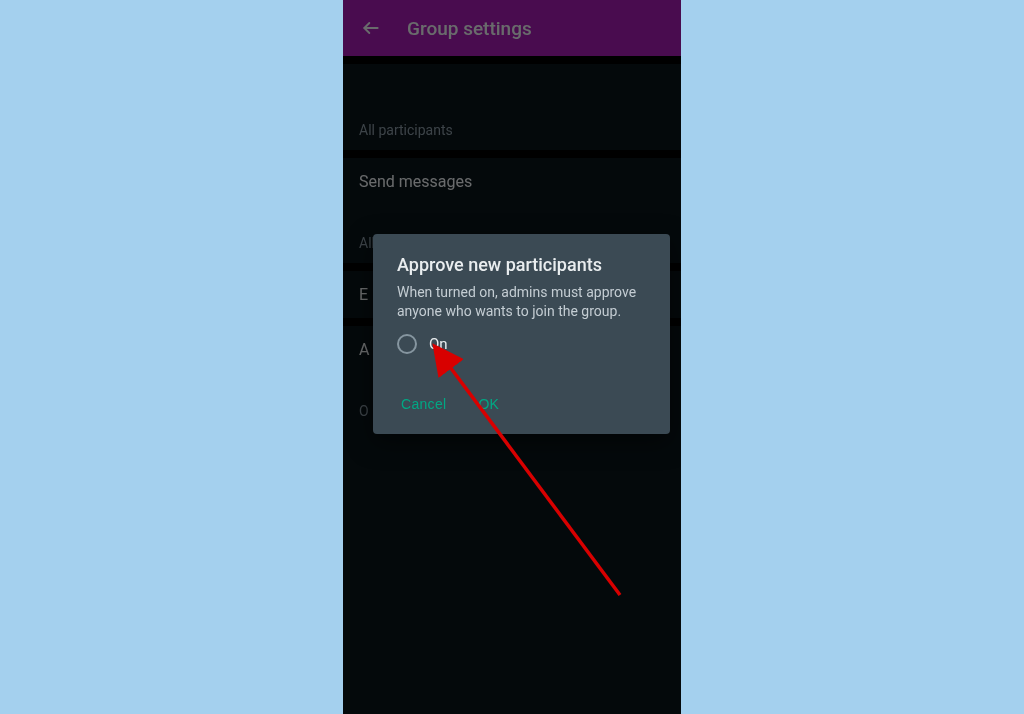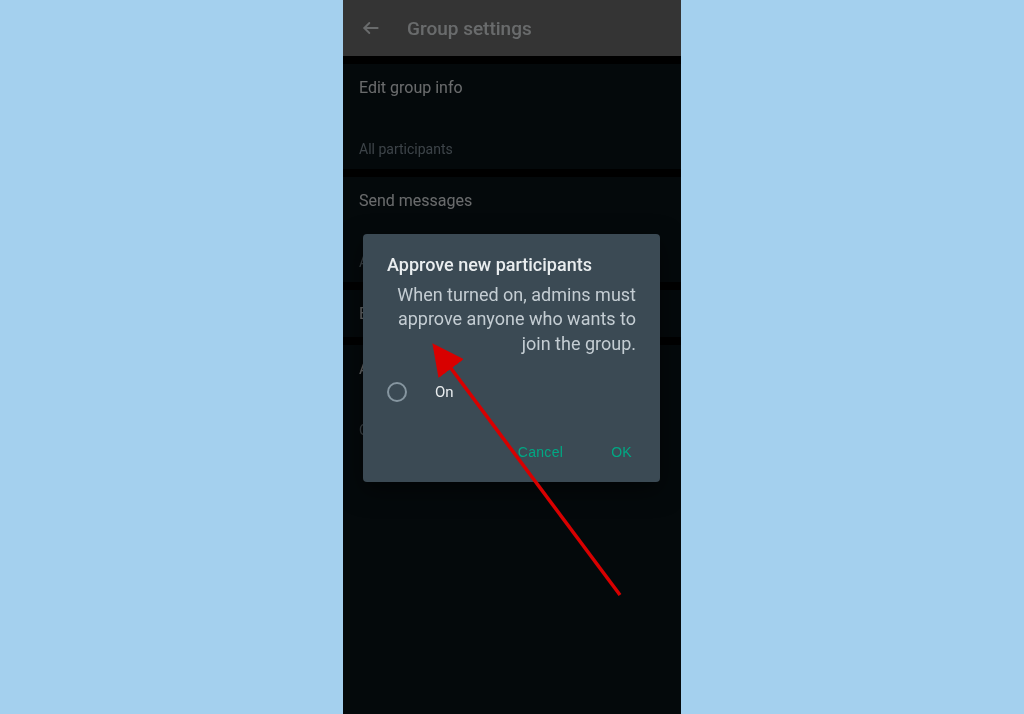--- a/index.html
+++ b/index.html
@@ -13,21 +13,21 @@
   }
   .phone {
     width: 338px;
     height: 714px;
     background: #0b141a;
     position: relative;
     overflow: hidden;
   }
   .topbar {
     height: 56px;
-    background: #737373;
+    background: #a21caf;
     display: flex;
     align-items: center;
     padding: 0 16px;
   }
   .back-arrow {
     width: 24px; height: 24px;
     color: #e9edef;
     margin-right: 24px;
     display: flex; align-items: center; justify-content: center;
   }
@@ -63,45 +63,44 @@
   
   .scrim {
     position: absolute;
     inset: 0;
     background: rgba(0,0,0,0.55);
     pointer-events: none;
   }
 
   .dialog {
     position: absolute;
-    left: 20px;
+    left: 30px;
     top: 234px;
     width: 297px;
     background: #3b4a54;
     border-radius: 4px;
     box-shadow: 0 8px 24px rgba(0,0,0,0.5);
     padding: 20px 24px 10px 24px;
     color: #e9edef;
   }
   .dialog-title {
     font-size: 18px;
     font-weight: 500;
     margin-bottom: 8px;
   }
   .dialog-desc {
-    font-size: 18px;
+    font-size: 14px;
     color: #c4cdd3;
     line-height: 1.35;
-    margin-bottom: 18px;
-    text-align: right;
+    margin-bottom: 5px;
   }
   .radio-row {
     display: flex;
     align-items: center;
-    gap: 28px;
+    gap: 12px;
     padding: 8px 0;
     cursor: pointer;
   }
   .radio-outer {
     width: 20px; height: 20px;
     border: 2px solid #8696a0;
     border-radius: 50%;
     display: flex; align-items: center; justify-content: center;
     flex-shrink: 0;
   }
@@ -111,22 +110,22 @@
   .radio-inner {
     width: 10px; height: 10px;
     border-radius: 50%;
     background: transparent;
   }
   .radio-row.checked .radio-inner { background: #00a884; }
   .radio-label { font-size: 15px; color: #e9edef; }
 
   .dialog-actions {
     display: flex;
-    justify-content: flex-end;
-    gap: 40px;
+    justify-content: flex-start;
+    gap: 24px;
     margin-top: 24px;
     padding: 4px 0 6px 0;
   }
   .dialog-btn {
     background: none;
     border: none;
     color: #00a884;
     font-size: 14px;
     font-weight: 500;
     letter-spacing: 0.3px;
@@ -153,21 +152,20 @@
         <line x1="20" y1="12" x2="4" y2="12"></line>
         <polyline points="10 18 4 12 10 6"></polyline>
       </svg>
     </div>
     <div class="title">Group settings</div>
   </div>
 
   <div class="spacer-block"></div>
 
   <div class="section">
-    <div class="section-title">Edit group info</div>
     <div class="section-sub">All participants</div>
   </div>
 
   <div class="spacer-block"></div>
 
   <div class="section">
     <div class="section-title">Send messages</div>
     <div class="section-sub">All participants</div>
   </div>
 

